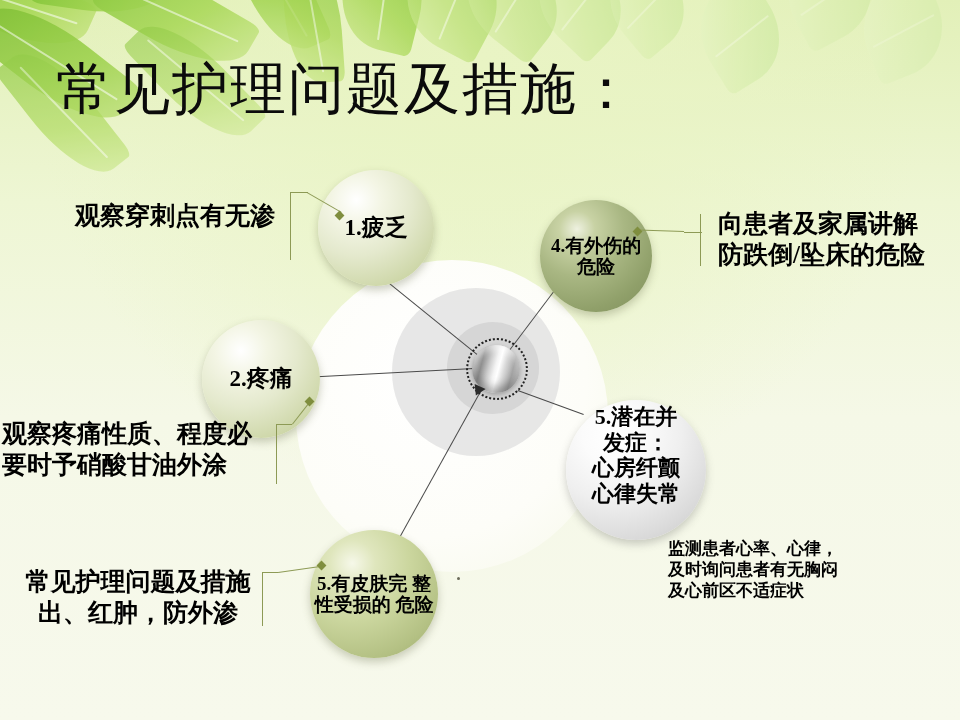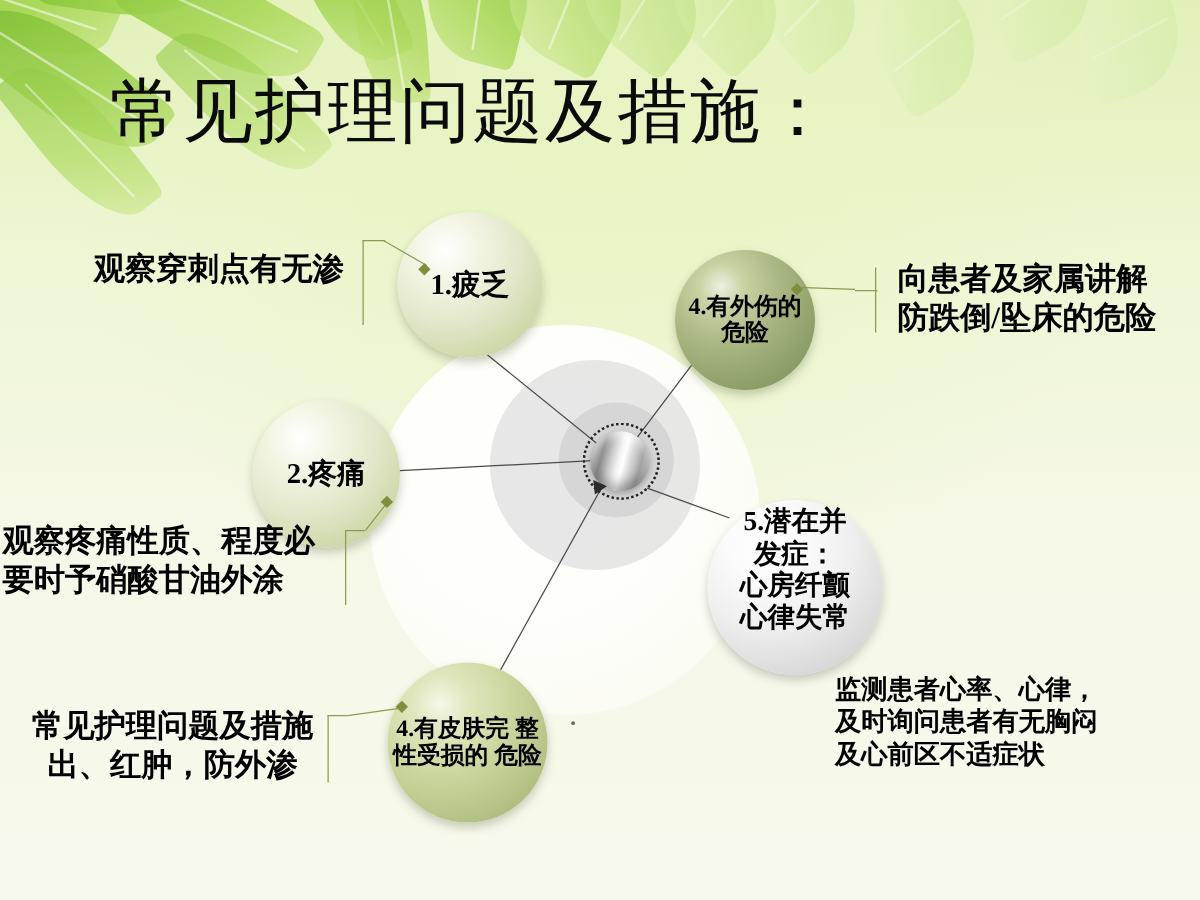--- a/index.html
+++ b/index.html
@@ -102,21 +102,21 @@
     position:absolute;color:#000;font-weight:bold;
     line-height:1.24;white-space:pre-line;
   }
   .lead-v{position:absolute;width:0;border-left:1.6px solid #8d9a55;}
   .lead-h{position:absolute;height:0;border-top:1.6px solid #8d9a55;}
   .lead-d{position:absolute;height:0;border-top:1.6px solid #8d9a55;transform-origin:0 0;}
   .lead-dot{position:absolute;width:7px;height:7px;background:#7f8e3e;transform:rotate(45deg);}
 
   .title{
     position:absolute;color:#0b0b0b;font-weight:normal;
-    letter-spacing:2px;white-space:nowrap;margin-left:32px;
+    letter-spacing:2px;white-space:nowrap;
   }
   .stray-dot{position:absolute;width:3px;height:3px;border-radius:50%;background:#6b6b5a;}
 </style>
 </head>
 <body>
 
 <div id="slide">
 
   <div>
     <div class="leaf" style="left:-58px;top:-26px;width:150px;height:62px;transform:rotate(24deg);
@@ -191,21 +191,21 @@
     <span>2.疼痛</span>
   </div>
   <div class="lbl" style="left:2px;top:418px;width:268px;font-size:25px;">观察疼痛性质、程度必
 要时予硝酸甘油外涂</div>
   <div class="lead-v" style="left:276px;top:424px;height:60px;"></div>
   <div class="lead-h" style="left:276px;top:424px;width:16px;"></div>
   <div class="lead-d" style="left:292px;top:424px;width:30px;transform:rotate(-52deg);"></div>
   <div class="lead-dot" style="left:306px;top:398px;"></div>
 
   <div class="node mid" style="left:310px;top:530px;width:128px;height:128px;font-size:19px;">
-    <span>4.有皮肤完
+    <span>5.有皮肤完
 整性受损的
 危险</span>
   </div>
   <div class="lbl" style="left:20px;top:566px;width:236px;font-size:25px;text-align:center;">常见护理问题及措施
 出、红肿，防外渗</div>
   <div class="lead-v" style="left:262px;top:572px;height:54px;"></div>
   <div class="lead-h" style="left:262px;top:572px;width:16px;"></div>
   <div class="lead-d" style="left:278px;top:572px;width:46px;transform:rotate(-8deg);"></div>
   <div class="lead-dot" style="left:318px;top:562px;"></div>
 
@@ -218,17 +218,17 @@
   <div class="lead-v" style="left:700px;top:214px;height:52px;"></div>
   <div class="lead-h" style="left:684px;top:232px;width:18px;"></div>
   <div class="lead-d" style="left:684px;top:232px;width:46px;transform:rotate(182deg);"></div>
   <div class="lead-dot" style="left:634px;top:228px;"></div>
 
   <div class="node silver" style="left:566px;top:400px;width:140px;height:140px;"></div>
   <div class="node-text-out" style="left:566px;top:404px;width:140px;font-size:22px;">5.潜在并
 发症：
 心房纤颤
 心律失常</div>
-  <div class="lbl" style="left:668px;top:538px;width:292px;font-size:21px;text-align:left;">监测患者心率、心律，
+  <div class="lbl" style="left:668px;top:538px;width:292px;font-size:17px;text-align:left;">监测患者心率、心律，
 及时询问患者有无胸闷
 及心前区不适症状</div>
 
 </div>
 
 </body></html>

